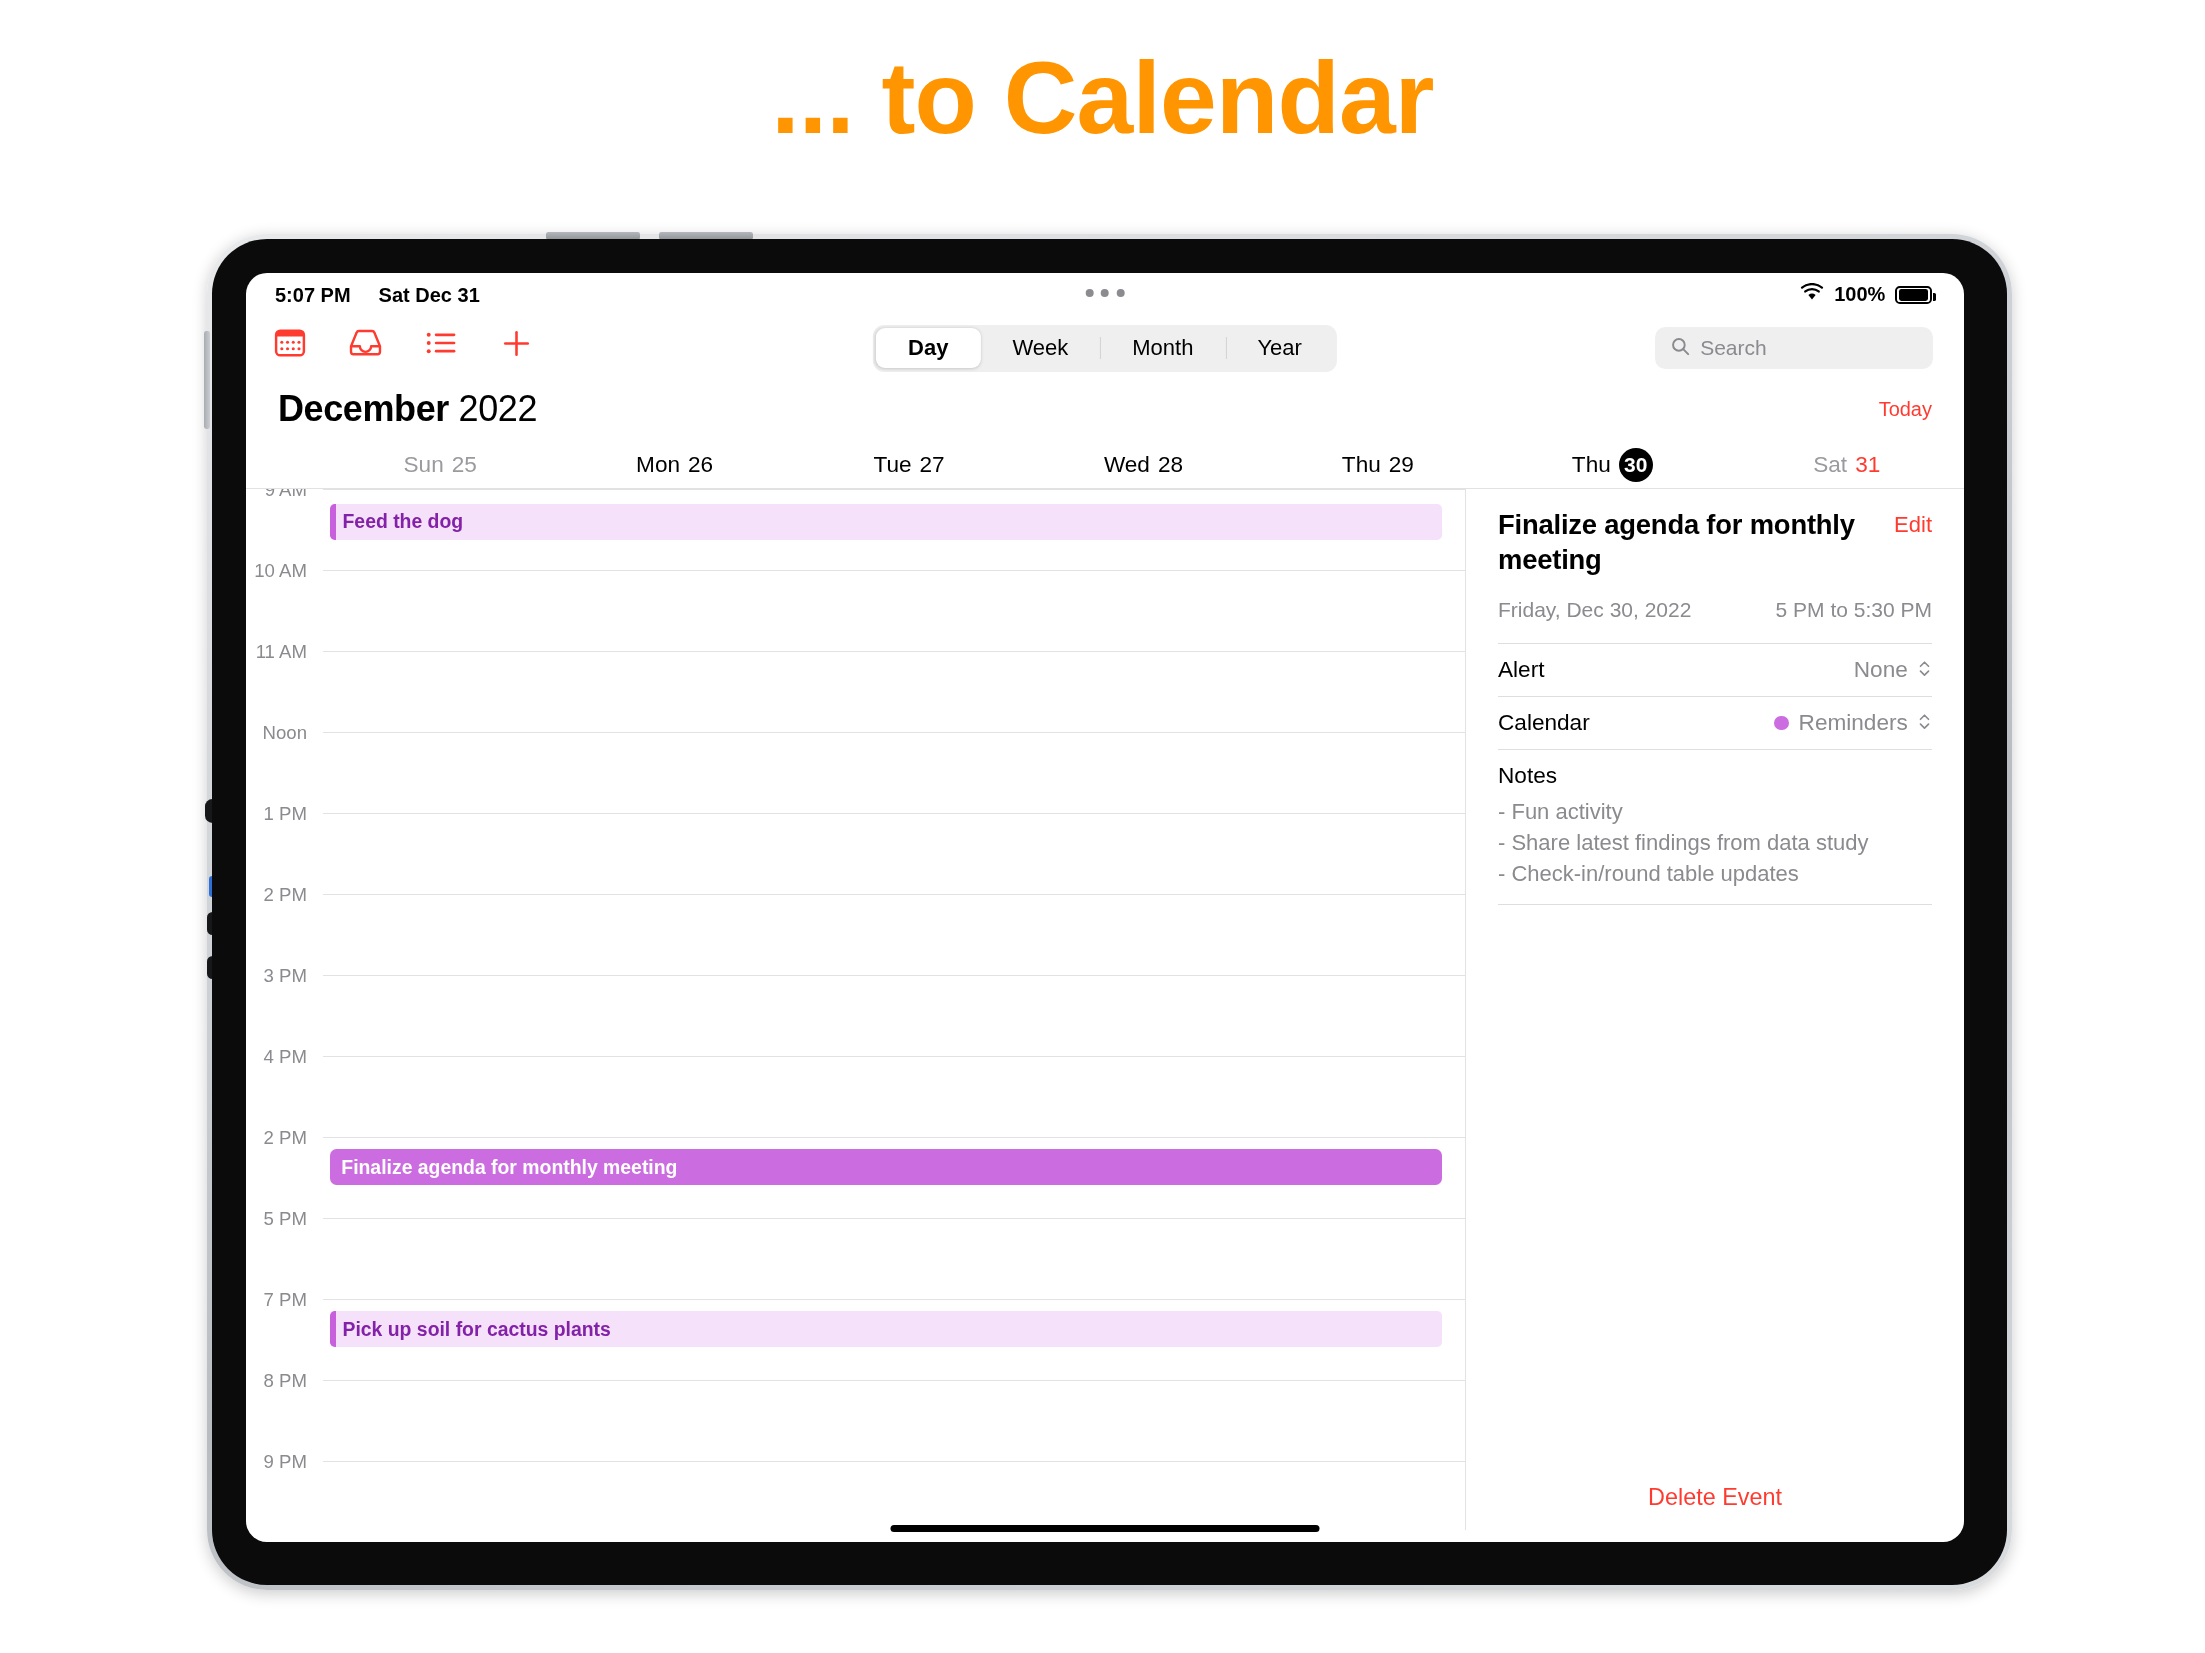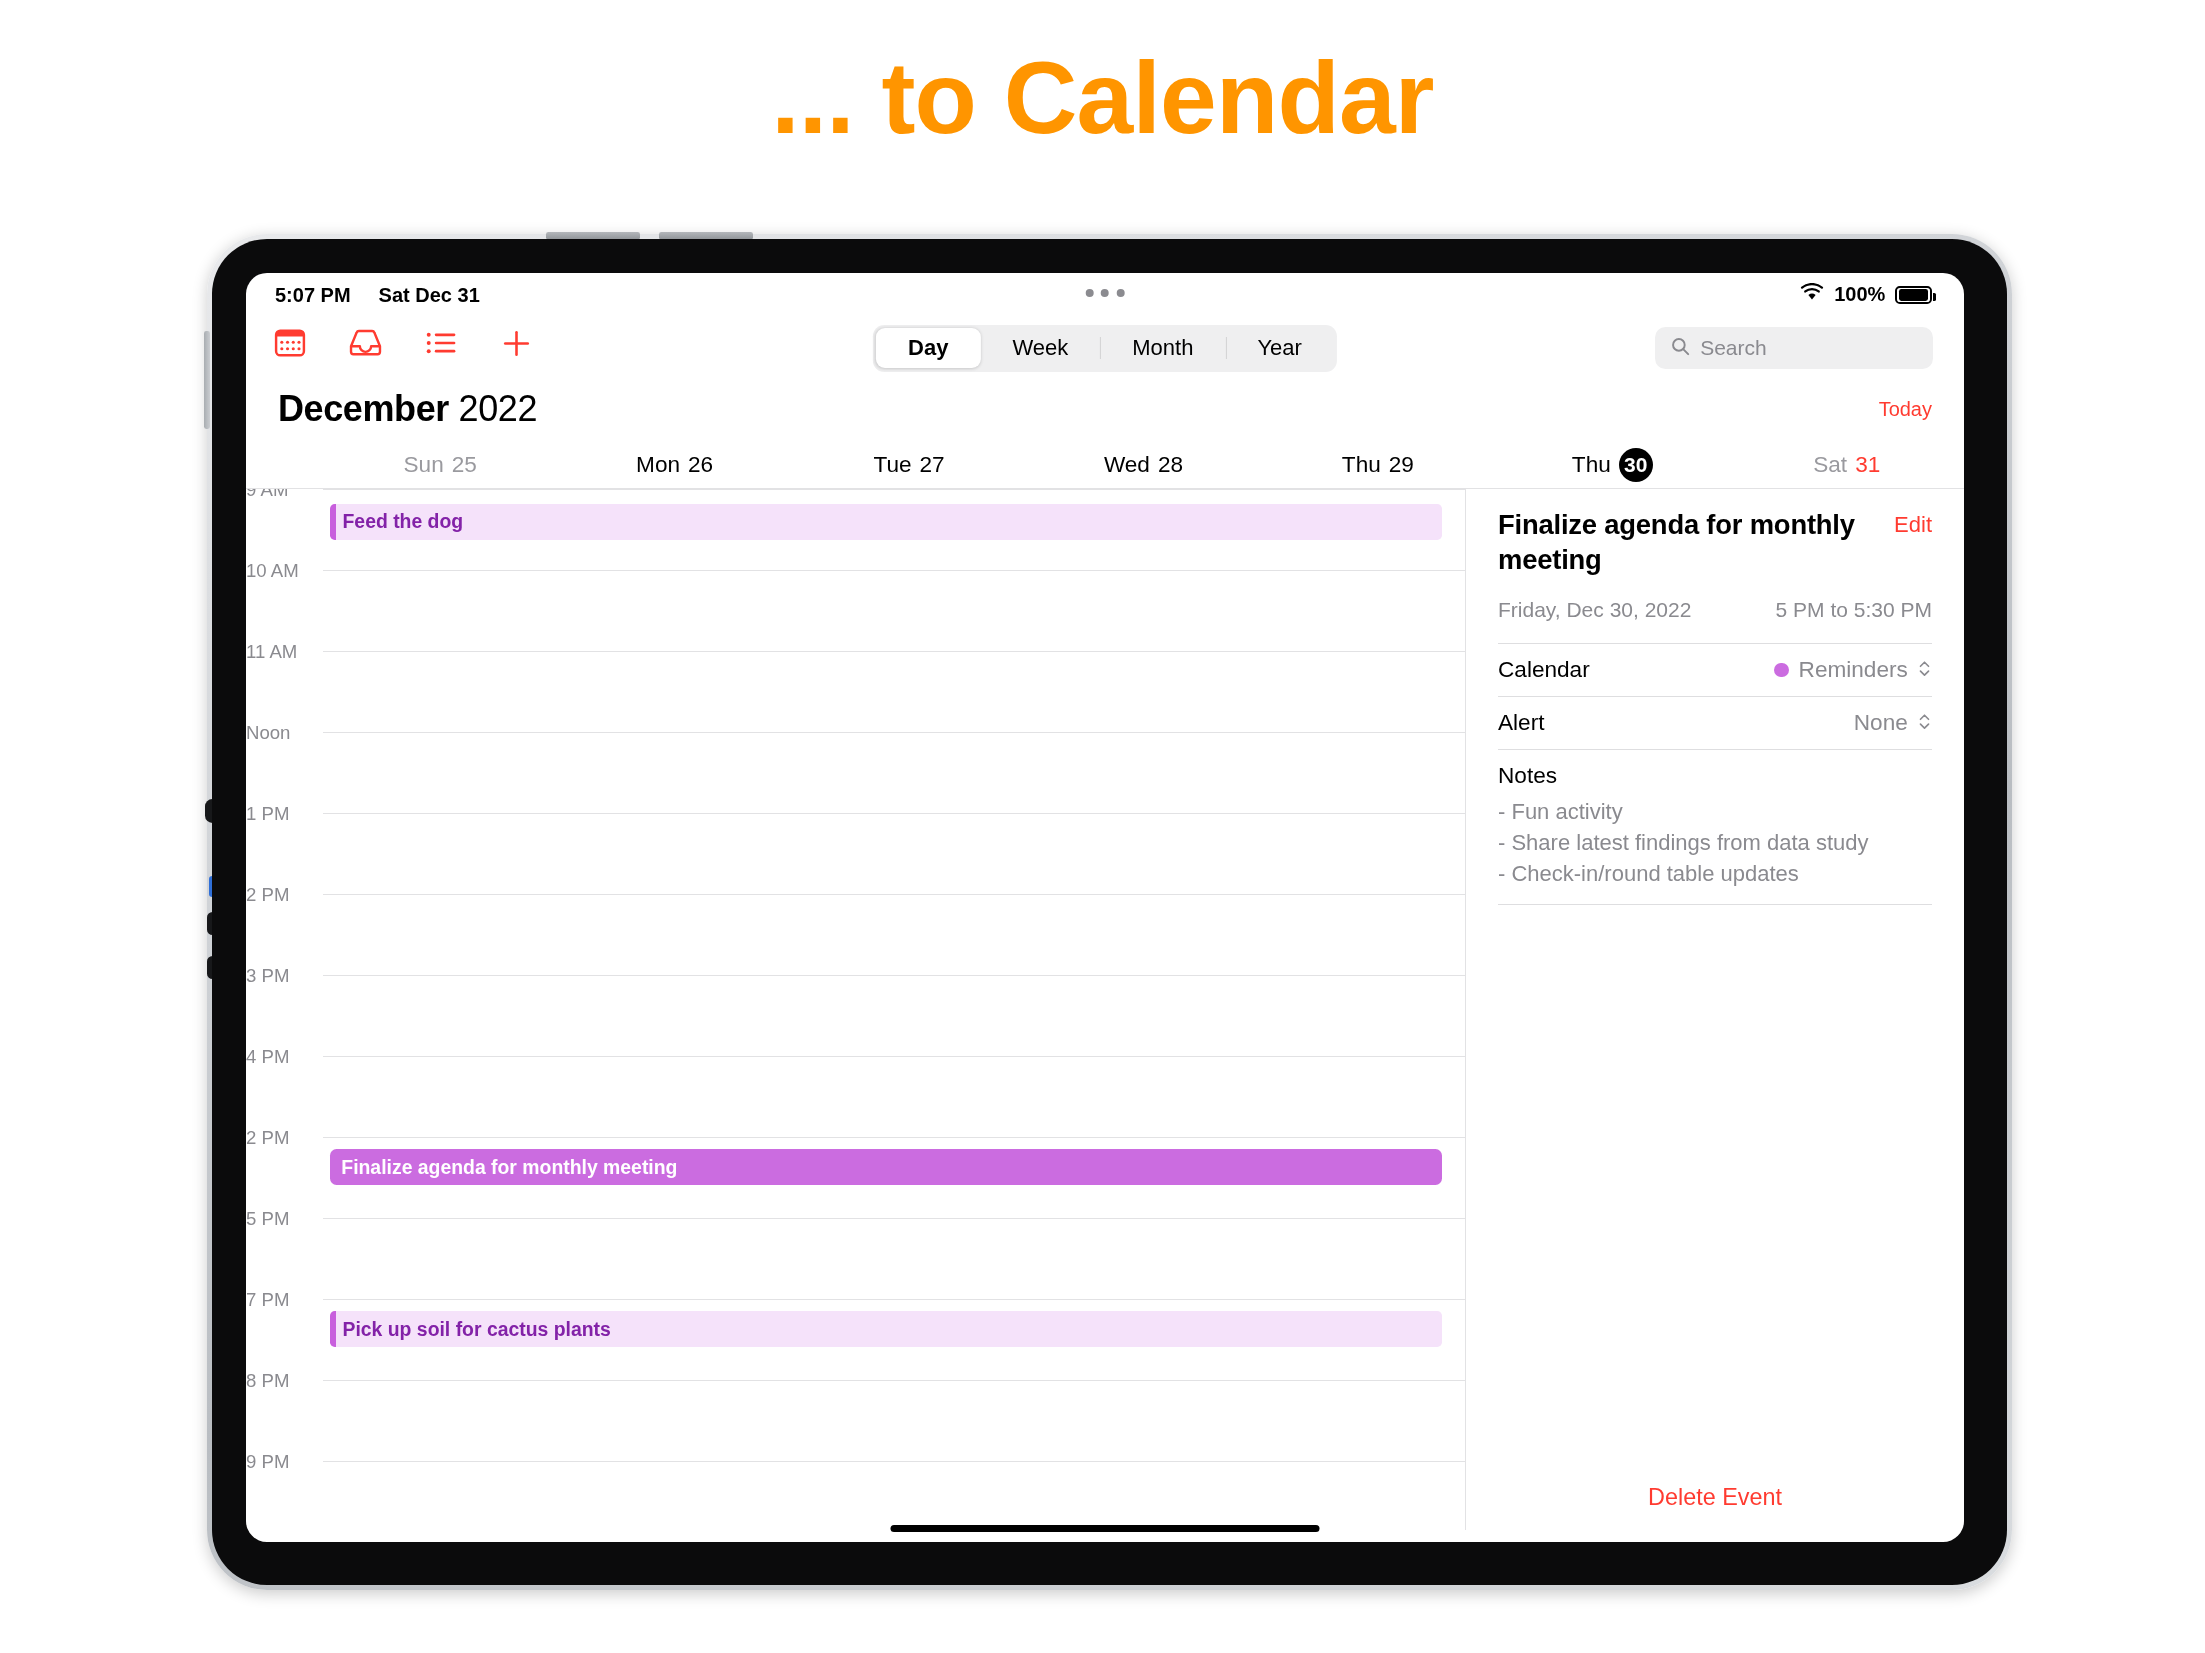--- a/index.html
+++ b/index.html
@@ -279,21 +279,21 @@
     border-right: 0.8px solid #e2e2e4;
   }
   .hourrow {
     position: relative;
     height: 81px;
   }
   .hourlabel {
     position: absolute;
     left: 0; top: -10.5px;
     width: 61px;
-    text-align: left;
+    text-align: right;
     font-size: 18.6px;
     color: #8a8a8f;
   }
   .hourline {
     position: absolute;
     left: 77px; right: 0;
     top: 0;
     height: 0.8px;
     background: #e2e2e4;
   }
@@ -636,46 +636,46 @@
         <div class="ev-head">
           <div class="ev-title">Finalize agenda for monthly meeting</div>
           <div class="ev-edit">Edit</div>
         </div>
         <div class="ev-when">
           <span>Friday, Dec 30, 2022</span>
           <span>5 PM to 5:30 PM</span>
         </div>
 
         <div class="row">
+          <span>Alert</span>
+          <span class="val">
+            <span>None</span>
+            <span class="chev">
+              <svg width="13" height="19.4" viewBox="0 0 16 24">
+                <path d="M3 9 L8 4 L13 9" fill="none" stroke="#8a8a8f" stroke-width="2" stroke-linecap="round" stroke-linejoin="round"></path>
+                <path d="M3 15 L8 20 L13 15" fill="none" stroke="#8a8a8f" stroke-width="2" stroke-linecap="round" stroke-linejoin="round"></path>
+              </svg>
+            </span>
+          </span>
+        </div>
+
+        <div class="row">
           <span>Calendar</span>
           <span class="val">
             <i class="cal-dot"></i>
             <span>Reminders</span>
             <span class="chev">
               <svg width="13" height="19.4" viewBox="0 0 16 24">
                 <path d="M3 9 L8 4 L13 9" fill="none" stroke="#8a8a8f" stroke-width="2" stroke-linecap="round" stroke-linejoin="round"></path>
                 <path d="M3 15 L8 20 L13 15" fill="none" stroke="#8a8a8f" stroke-width="2" stroke-linecap="round" stroke-linejoin="round"></path>
               </svg>
             </span>
           </span>
         </div>
 
-        <div class="row">
-          <span>Alert</span>
-          <span class="val">
-            <span>None</span>
-            <span class="chev">
-              <svg width="13" height="19.4" viewBox="0 0 16 24">
-                <path d="M3 9 L8 4 L13 9" fill="none" stroke="#8a8a8f" stroke-width="2" stroke-linecap="round" stroke-linejoin="round"></path>
-                <path d="M3 15 L8 20 L13 15" fill="none" stroke="#8a8a8f" stroke-width="2" stroke-linecap="round" stroke-linejoin="round"></path>
-              </svg>
-            </span>
-          </span>
-        </div>
-
         <div class="notes">
           <div class="notes-h">Notes</div>
           <div class="notes-line">- Fun activity</div>
           <div class="notes-line">- Share latest findings from data study</div>
           <div class="notes-line">- Check-in/round table updates</div>
         </div>
 
         <div class="delete-event">Delete Event</div>
       </div>
     </div>

